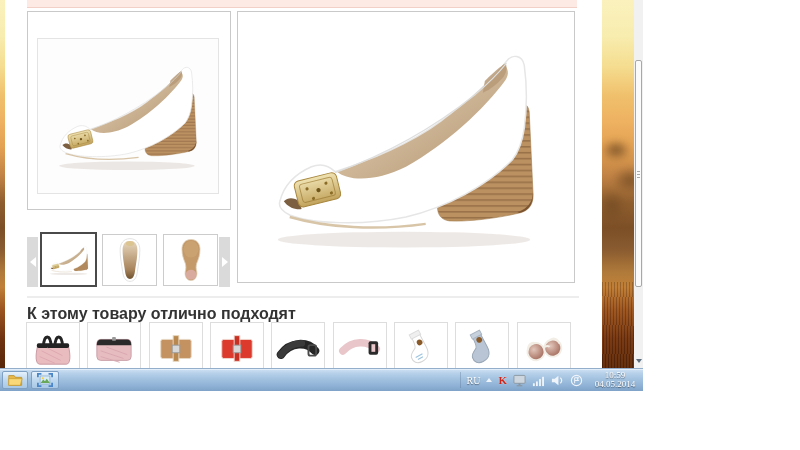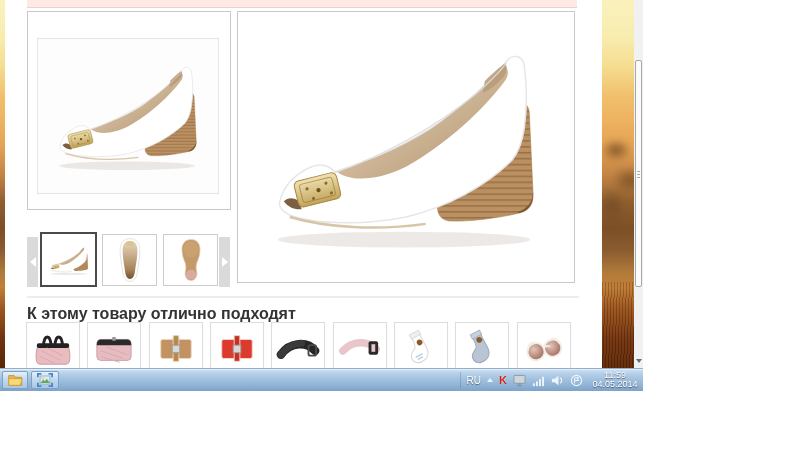--- a/index.html
+++ b/index.html
@@ -45,21 +45,21 @@
   .sb-down{position:absolute;left:0;bottom:0;width:9px;height:15px;display:flex;align-items:center;justify-content:center;}
   .tri-down{width:0;height:0;border-left:3px solid transparent;border-right:3px solid transparent;border-top:4px solid #5f6f7f;}
 
   
   .taskbar{position:absolute;left:0;top:368px;width:643px;height:22px;
     background:linear-gradient(180deg,#cfe1f2 0%,#b4cfe9 22%,#a3c2e0 45%,#8fb2d6 75%,#7fa3c8 100%);
     border-top:1px solid #93aecb;box-shadow:inset 0 1px 0 #e2eefa;z-index:10;}
   .tb-btn{position:absolute;top:2px;height:18px;border:1px solid #7fa0c2;border-radius:2px;
     background:linear-gradient(180deg,#e6f1fb,#bed8ef 50%,#a9c8e6);box-sizing:border-box;
     display:flex;align-items:center;justify-content:center;cursor:pointer;}
-  .tray{position:absolute;right:2px;top:0;height:22px;display:flex;align-items:center;gap:6px;}
+  .tray{position:absolute;right:2px;top:0;height:22px;display:flex;align-items:center;gap:6px;font-family:Liberation Serif, serif;}
   .tray-div{width:1px;height:16px;background:rgba(90,115,145,.35);}
   .lang{color:#fff;font-size:10px;text-shadow:0 1px 1px rgba(0,0,0,.45);cursor:pointer;}
   .tri-up{width:0;height:0;border-left:3px solid transparent;border-right:3px solid transparent;border-bottom:4px solid #eef4fa;cursor:pointer;}
   .kasp{color:#cc2418;font-weight:bold;font-size:11px;text-shadow:0 0 1px #fff;cursor:pointer;}
   .clock{width:52px;text-align:center;color:#fff;font-size:9px;line-height:9.5px;text-shadow:0 1px 1px rgba(0,0,0,.5);cursor:pointer;}
   .tray svg{display:block;cursor:pointer;}
 </style>
 </head>
 <body>
 
@@ -290,19 +290,19 @@
       </svg>
       <svg viewBox="0 0 14 14" width="13" height="13">
         <polygon points="1,5 4,5 8,2 8,12 4,9 1,9" fill="#eef4fa"></polygon>
         <path d="M10,4 C12,5.5 12,8.5 10,10" stroke="#eef4fa" stroke-width="1.3" fill="none"></path>
       </svg>
       <svg viewBox="0 0 14 14" width="13" height="13">
         <circle cx="7" cy="7" r="5.5" stroke="#eef4fa" stroke-width="1.2" fill="none"></circle>
         <path d="M5,4 v6 M5,4 h4 l-1,1.5 1,1.5 h-4" stroke="#eef4fa" stroke-width="1.1" fill="none"></path>
       </svg>
       <div class="clock">
-        <div>11:59</div>
+        <div>10:59</div>
         <div>04.05.2014</div>
       </div>
     </div>
   </div>
 
 </div>
 
 </body></html>

